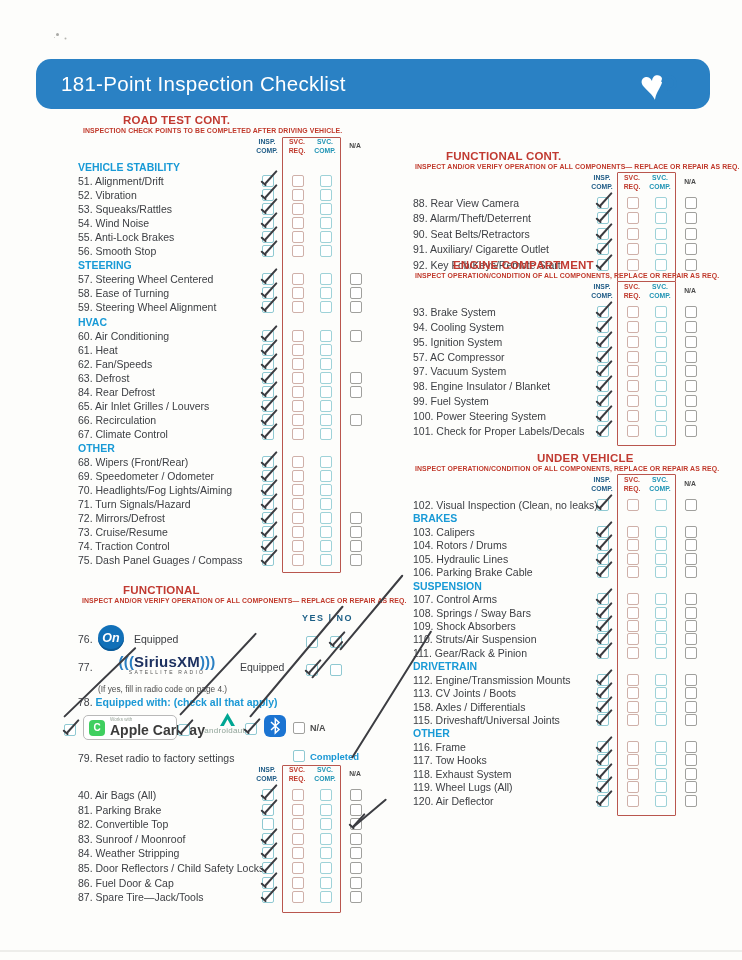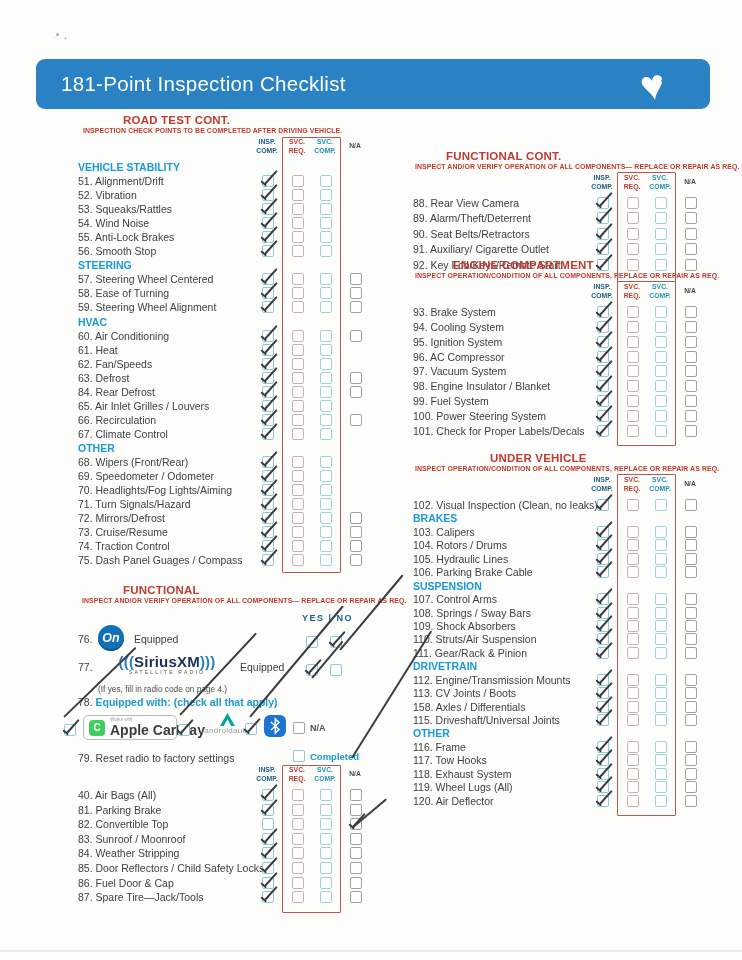--- a/index.html
+++ b/index.html
@@ -1,18 +1,18 @@
 <!DOCTYPE html>
 <html><head>
 <meta charset="utf-8">
 <style>
   html,body{margin:0;padding:0;}
   body{width:742px;height:960px;position:relative;background:#fdfdfb;font-family:"Liberation Sans",sans-serif;overflow:hidden;}
   
-  .header-bar{position:absolute;left:36px;top:59px;width:674px;height:50px;background:#2a81c4;border-radius:9px;display:flex;align-items:center;padding-left:25px;box-sizing:border-box;}
+  .header-bar{position:absolute;left:36px;top:59px;width:674px;height:50px;background:#2a81c4;border-radius:15px;display:flex;align-items:center;padding-left:25px;box-sizing:border-box;}
   .header-bar h1{margin:0;font-size:20.5px;font-weight:500;color:#fff;letter-spacing:.3px;}
   .logo-heart{position:absolute;right:26px;top:3px;width:44px;height:44px;}
   .heart-glyph{display:block;font-size:42px;line-height:44px;color:#fff;transform:rotate(-9deg);}
   .heart-swoosh{position:absolute;right:7px;top:13px;width:10px;height:10px;border:3px solid #2a81c4;border-radius:50%;border-left-color:transparent;transform:rotate(-35deg);}
   .scribble{position:absolute;left:56px;top:33px;width:3px;height:3px;border-radius:50%;background:#a9a9a5;box-shadow:8px 4px 0 -0.5px #b5b5b0, -3px 3px 0 -1px #c2c2bd;}
   .bottom-line{position:absolute;left:0;top:950px;width:742px;height:2px;background:#ededea;}
 
   
   .check-section{position:absolute;}
   .sec-heading{font-size:11.5px;font-weight:bold;color:#c13a31;letter-spacing:.2px;height:13px;padding-left:28px;}
@@ -52,21 +52,21 @@
   #sec-fcont .sec-heading{margin-left:5px;}
   #sec-fcont .sec-note{margin-left:2px;}
   #sec-fcont .red-rect{top:22px;height:108px;}
 
   #sec-engine{left:413px;top:259px;width:302px;--rh:14.85px;}
   #sec-engine .sec-heading{margin-left:12px;}
   #sec-engine .sec-note{margin-left:2px;}
   #sec-engine .red-rect{top:22px;height:163px;}
 
   #sec-under{left:413px;top:452px;width:302px;--rh:13.45px;}
-  #sec-under .sec-heading{margin-left:49px;}
+  #sec-under .sec-heading{margin-left:96px;}
   #sec-under .sec-note{margin-left:2px;}
   #sec-under .red-rect{top:22px;height:340px;}
 
   
   #sec-functional{left:78px;top:584px;width:336px;height:200px;}
   #sec-functional .abs{position:absolute;white-space:nowrap;}
   #fx-heading{left:17px;top:0;}
   #fx-note{left:4px;top:13px;}
   #fx-yesno{left:224px;top:29px;font-size:9px;font-weight:bold;color:#1c5f86;letter-spacing:1.5px;}
   .fx-item{font-size:10.5px;color:#3e4045;}
@@ -556,21 +556,21 @@
         <span class="cb c-na gray"></span>
       </div>
       <div class="row">
         <span class="lbl">95. Ignition System</span>
         <span class="cb c-insp teal checked"></span>
         <span class="cb c-req pink"></span>
         <span class="cb c-comp teal2"></span>
         <span class="cb c-na gray"></span>
       </div>
       <div class="row">
-        <span class="lbl">96. AC Compressor</span>
+        <span class="lbl">57. AC Compressor</span>
         <span class="cb c-insp teal checked"></span>
         <span class="cb c-req pink"></span>
         <span class="cb c-comp teal2"></span>
         <span class="cb c-na gray"></span>
       </div>
       <div class="row">
         <span class="lbl">97. Vacuum System</span>
         <span class="cb c-insp teal checked"></span>
         <span class="cb c-req pink"></span>
         <span class="cb c-comp teal2"></span>

